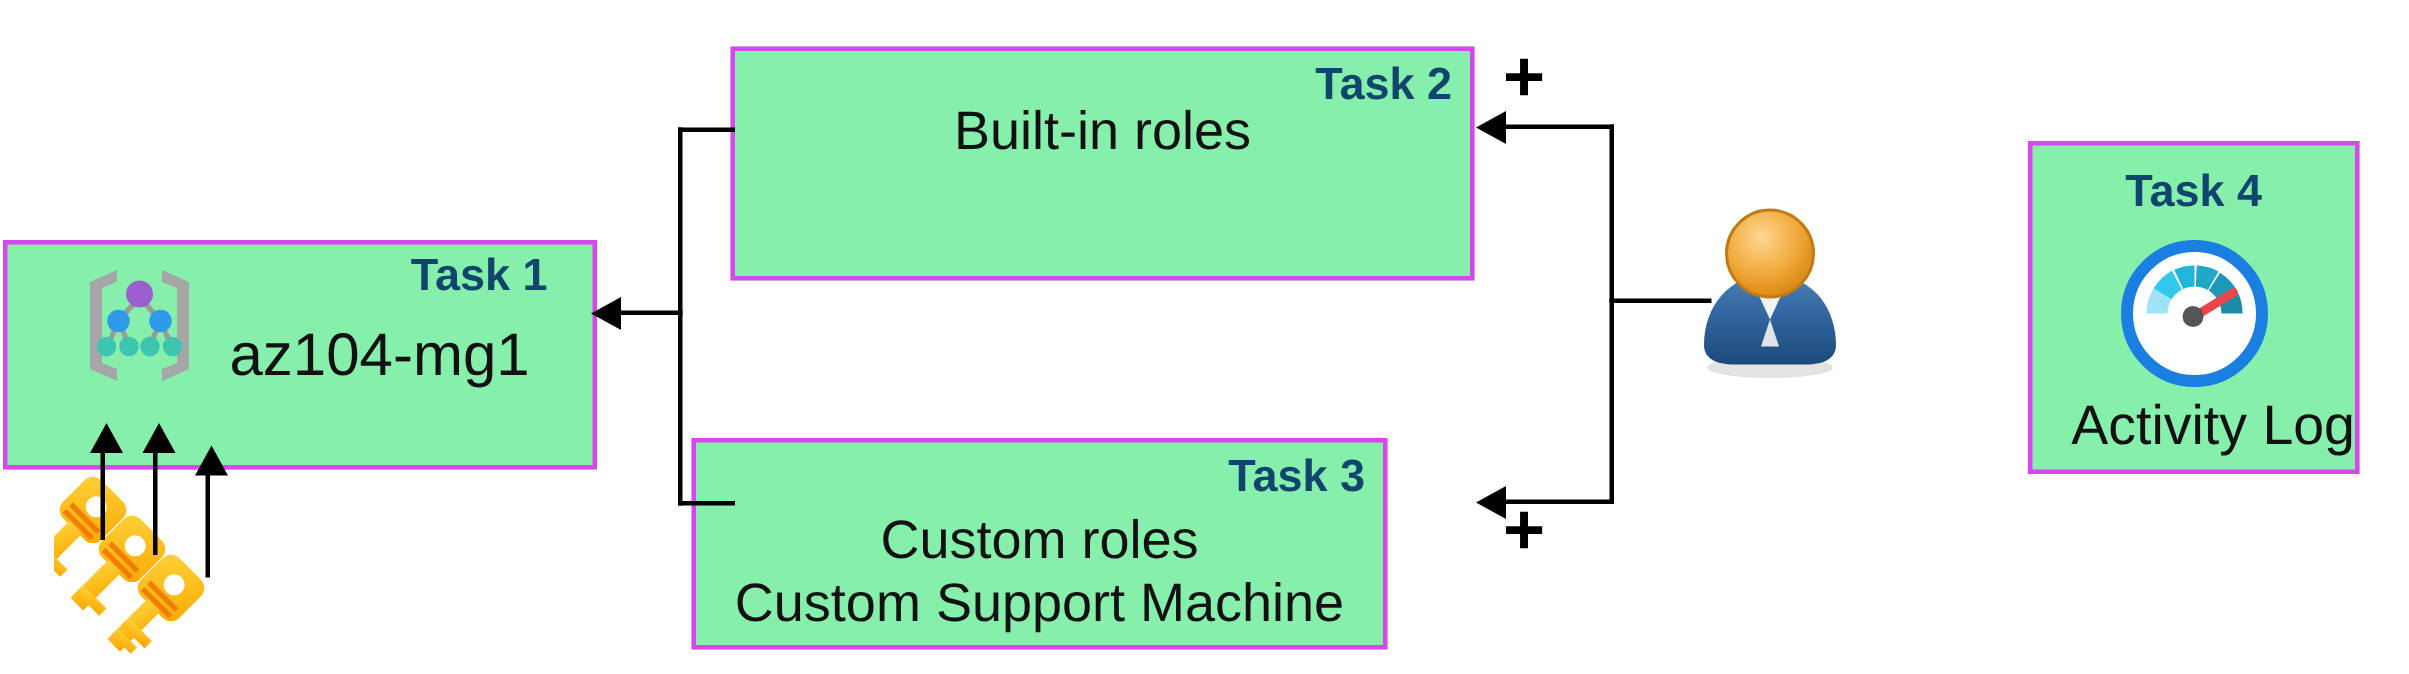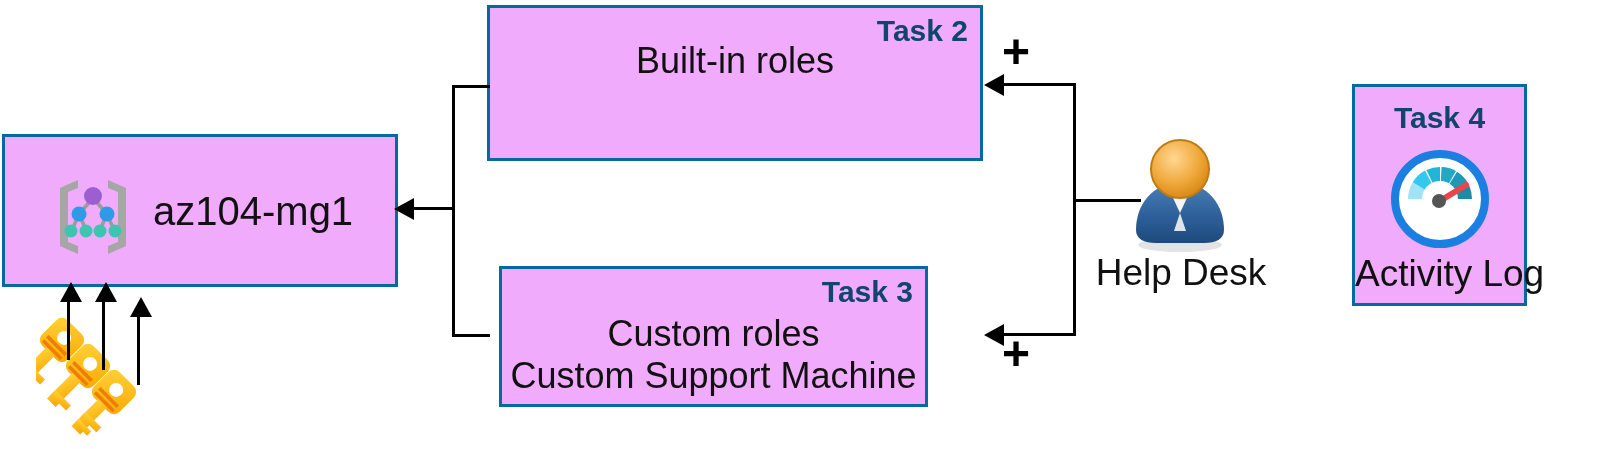--- a/index.html
+++ b/index.html
@@ -13,22 +13,23 @@
   #canvas {
     position: relative;
     width: 1606px;
     height: 449px;
     background: #ffffff;
     overflow: hidden;
   }
   .task-box {
     position: absolute;
     box-sizing: border-box;
-    background: #f0abfc;
-    border: 3px solid #0369a1;
+    background: #86efac;
+    border: 3px solid #d946ef;
+    margin-top: 26px;
   }
   .task-label {
     position: absolute;
     right: 12px;
     top: 6px;
     color: #10456e;
     font-weight: bold;
     font-size: 30px;
     letter-spacing: 0px;
     font-family: "Liberation Sans", sans-serif;
@@ -53,24 +54,24 @@
     left: 148px;
     top: 52px;
     font-size: 40px;
     color: #111111;
     white-space: nowrap;
   }
   
   #task2 { left: 487px; top: 5px; width: 496px; height: 156px; }
   #task2 .task-body { top: 32px; }
   
-  #task3 { left: 499px; top: 266px; width: 429px; height: 141px; }
+  #task3 { left: 461px; top: 266px; width: 464px; height: 141px; }
   #task3 .task-body { top: 44px; text-align: center; }
   
-  #task4 { left: 1352px; top: 84px; width: 175px; height: 222px; padding-left: 34px; }
+  #task4 { left: 1352px; top: 68px; width: 221px; height: 222px; padding-left: 34px; }
   #task4 .task-label {
     right: auto; left: 0; width: 100%; text-align: center; top: 14px;
   }
   #task4-caption {
     position: absolute;
     left: 0; width: 100%;
     bottom: 8px;
     text-align: right;
     font-size: 37px;
     color: #111111;
@@ -121,20 +122,21 @@
     line-height: 1.15;
     color: #111111;
   }
 </style>
 </head>
 <body>
 
 <div id="canvas">
 
   <div class="task-box" id="task1">
+    <span class="task-label">Task 1</span>
     <span id="task1-text">az104-mg1</span>
   </div>
 
   <div id="mg-icon">
     <svg viewBox="0 0 90 82" width="90" height="82">
 
       <path d="M30 4 L12 12 L12 70 L30 78 L30 70 L20 66 L20 16 L30 12 Z" fill="#a6a6a6"></path>
 
       <path d="M60 4 L78 12 L78 70 L60 78 L60 70 L70 66 L70 16 L60 12 Z" fill="#a6a6a6"></path>
 
@@ -271,16 +273,15 @@
         </linearGradient>
       </defs>
       <ellipse cx="56" cy="110" rx="42" ry="7" fill="#cccccc" opacity="0.55"></ellipse>
       <path d="M56 48 C84 48 100 70 100 95 C100 104 92 108 80 108 L32 108 C20 108 12 104 12 95 C12 70 28 48 56 48 Z" fill="url(#bodyg)"></path>
       <path d="M44 52 L56 78 L68 52 L60 48 L52 48 Z" fill="#f2f4f7"></path>
       <path d="M56 78 L50 96 L62 96 Z" fill="#dfe4ea"></path>
       <circle cx="56" cy="34" r="29" fill="url(#headg)" stroke="#c07c12" stroke-width="2"></circle>
     </svg>
   </div>
   <div id="helpdesk-caption">
-    <div>Help Desk</div>
   </div>
 
 </div>
 
 </body></html>

